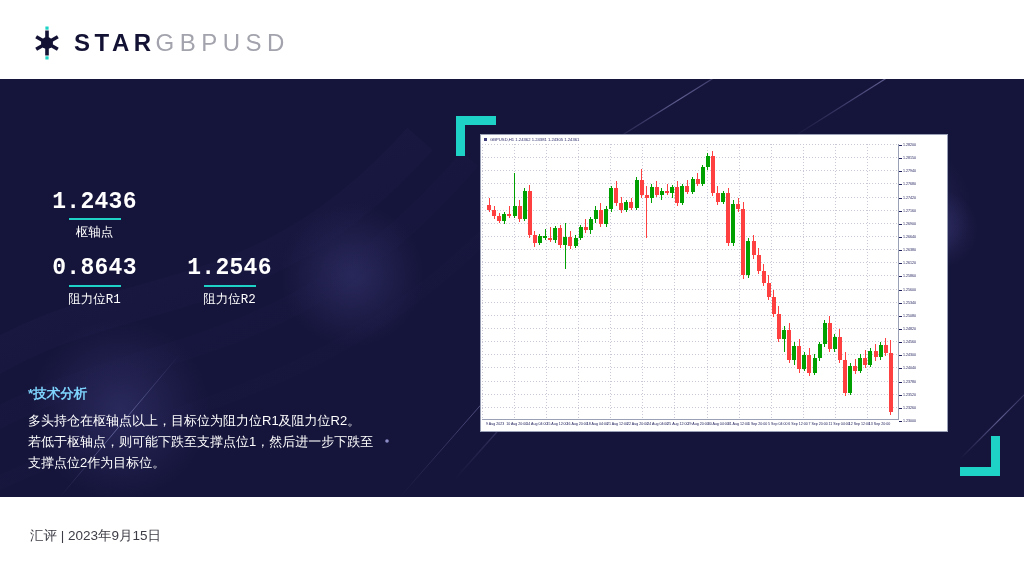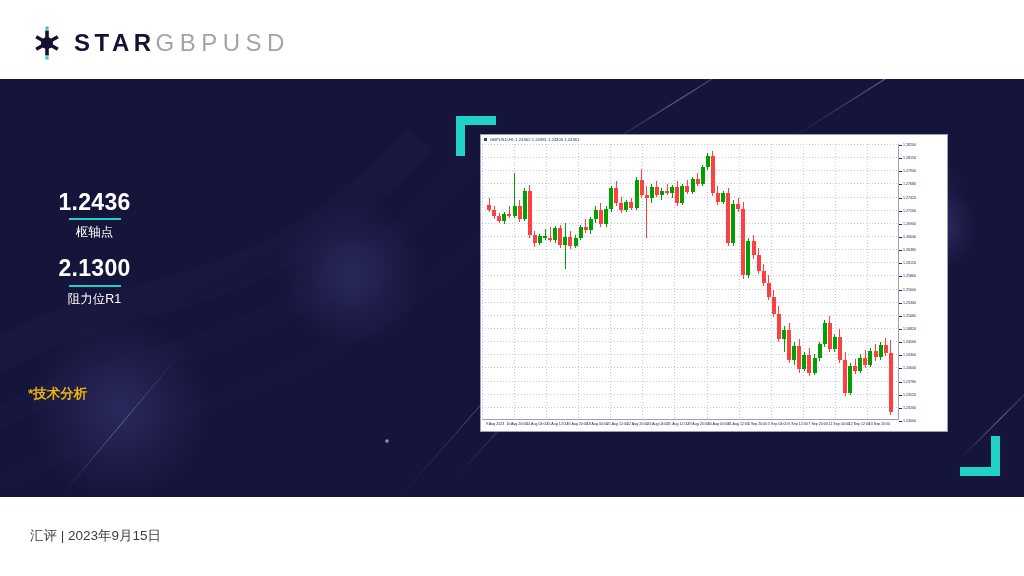--- a/index.html
+++ b/index.html
@@ -38,37 +38,37 @@
 
   .sym-row{
     position:absolute; left:36px; top:50px;
     display:flex; align-items:center; gap:14px;
   }
   .sym-square{ width:22px; height:22px; background:#1ed3c6; }
   .sym-name{
     font-size:34px; font-weight:600; color:#ffffff; letter-spacing:0.5px;
   }
 
-  .pivots{ position:absolute; left:0; top:110px; width:400px; }
+  .pivots{ position:absolute; left:0; top:110px; width:400px;font-family:Liberation Mono, monospace; }
   .pivot-row{ display:flex; }
   .pivot-cell{ width:135px; text-align:center; padding-bottom:14px; }
   .pivot-cell.solo{ margin-left:27px; }
   .pivot-cell.c1{ margin-left:27px; }
   .pivot-val{
     font-size:23px; font-weight:600; color:#ffffff; letter-spacing:0.3px;
     line-height:1.15;
   }
   .pivot-rule{
     width:52px; height:2px; background:#1ed3c6; margin:3px auto 4px auto;
   }
   .pivot-lbl{ font-size:12.5px; color:#ffffff; font-weight:500; }
 
   .analysis{ position:absolute; left:28px; top:306px; width:400px; }
   .an-title{
-    font-size:13.5px; color:#eab308; font-weight:700; margin-bottom:7px;
+    font-size:13.5px; color:#7dd3fc; font-weight:700; margin-bottom:7px;
   }
   .an-body{
     font-size:13px; color:#ffffff; line-height:1.62; font-weight:500;
   }
   .an-body p{ white-space:nowrap; }
 
   
   .chart-block{ position:absolute; left:456px; top:37px; width:540px; height:350px; }
 
   .bracket{ position:absolute; }
@@ -215,30 +215,40 @@
       <div class="pivot-row">
         <div class="pivot-cell solo">
           <div class="pivot-val">1.2436</div>
           <div class="pivot-rule"></div>
           <div class="pivot-lbl">枢轴点</div>
         </div>
       </div>
 
       <div class="pivot-row">
         <div class="pivot-cell c1">
-          <div class="pivot-val">2.1300</div>
+          <div class="pivot-val">0.8643</div>
           <div class="pivot-rule"></div>
           <div class="pivot-lbl">阻力位R1</div>
         </div>
+        <div class="pivot-cell">
+          <div class="pivot-val">1.2546</div>
+          <div class="pivot-rule"></div>
+          <div class="pivot-lbl">阻力位R2</div>
+        </div>
       </div>
 
     </div>
 
     <div class="analysis">
       <div class="an-title">*技术分析</div>
+      <div class="an-body">
+        <p>多头持仓在枢轴点以上，目标位为阻力位R1及阻力位R2。</p>
+        <p>若低于枢轴点，则可能下跌至支撑点位1，然后进一步下跌至</p>
+        <p>支撑点位2作为目标位。</p>
+      </div>
     </div>
   </div>
 
   <div class="chart-block">
     <div class="bracket tl">
       <i class="h"></i>
         <i class="v"></i>
     </div>
     <div class="bracket br">
       <i class="h"></i>

